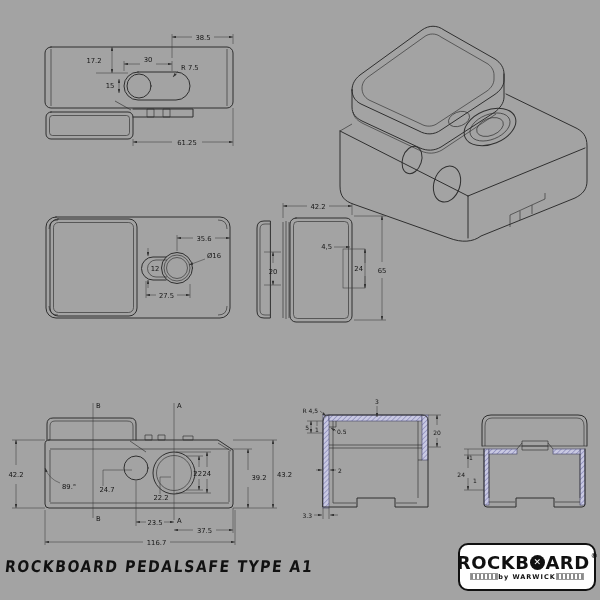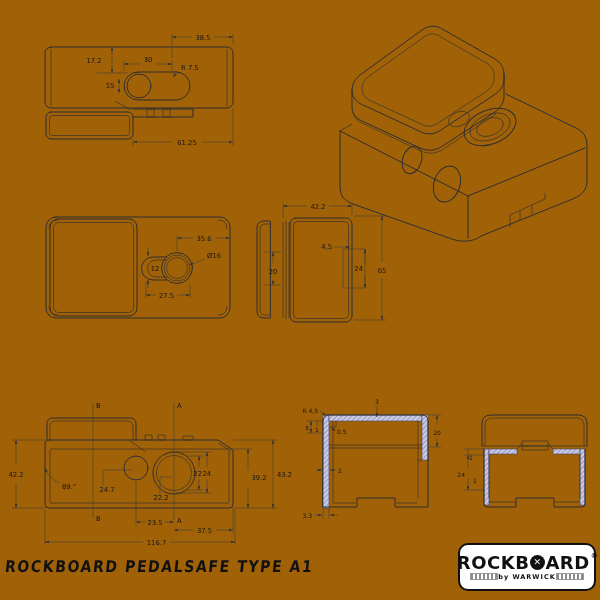--- a/index.html
+++ b/index.html
@@ -1,16 +1,16 @@
 <!DOCTYPE html>
 <html><head>
 <meta charset="utf-8">
 <style>
   html,body{margin:0;padding:0;background:#ffffff;}
-  #canvas{position:relative;width:600px;height:600px;background:#a16207;overflow:hidden;
+  #canvas{position:relative;width:600px;height:600px;background:#a3a3a3;overflow:hidden;
           font-family:"DejaVu Sans",sans-serif;}
   svg{position:absolute;left:0;top:0;}
   .p{stroke:#2f2f2f;stroke-width:1;fill:none;stroke-linejoin:round;stroke-linecap:round;}
   .p2{stroke:#2f2f2f;stroke-width:.65;fill:none;stroke-linejoin:round;}
   .d{stroke:#3d3d3d;stroke-width:.55;fill:none;}
   .h{fill:url(#hatch);stroke:#44446a;stroke-width:.6;}
   text.t{font:6.8px "DejaVu Sans",sans-serif;fill:#161616;}
   text.ts{font:6px "DejaVu Sans",sans-serif;fill:#161616;}
   .mid{text-anchor:middle;}
   .end{text-anchor:end;}

